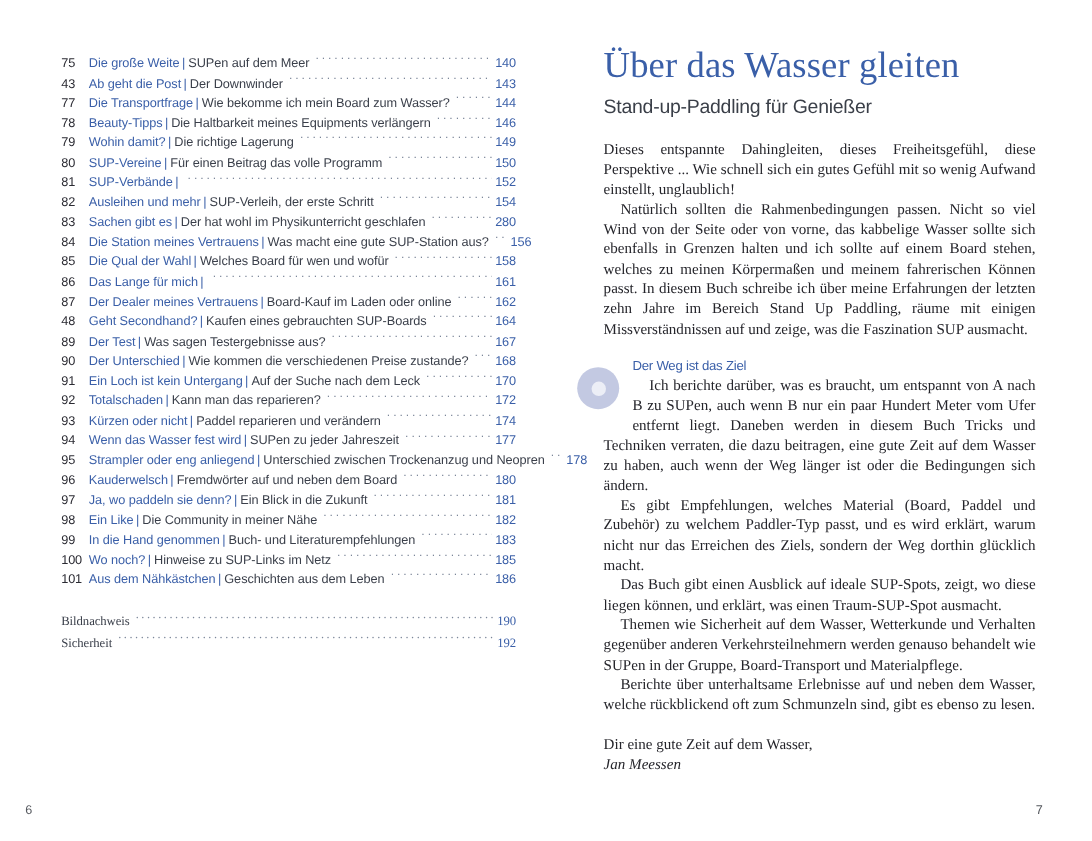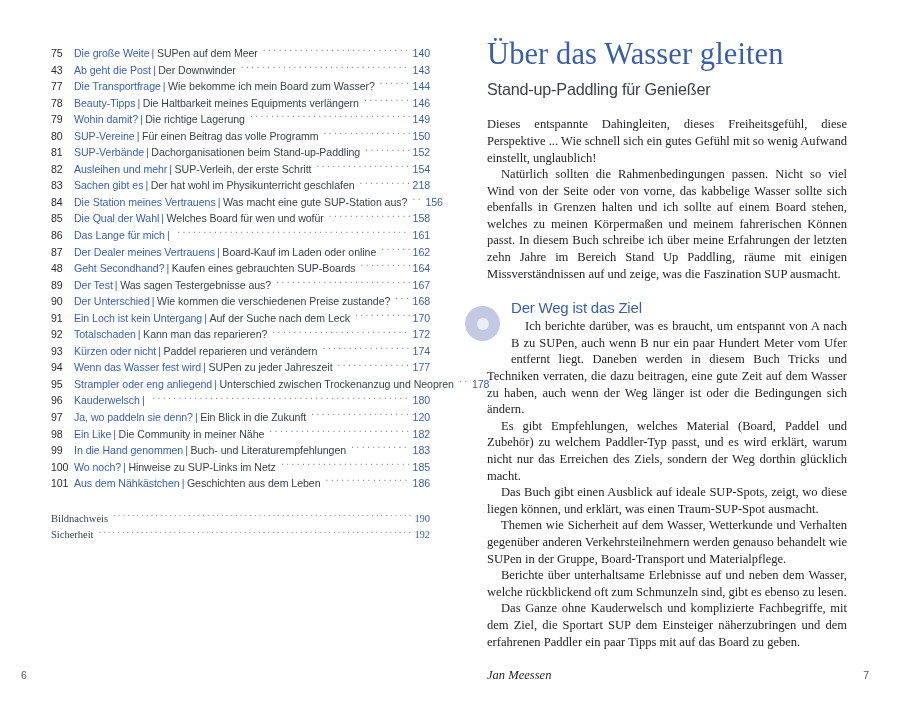--- a/index.html
+++ b/index.html
@@ -104,21 +104,21 @@
 
   
   .page-right {
     position: relative;
     width: 455px;
     height: 701px;
     box-sizing: border-box;
   }
   .chapter {
     position: absolute;
-    left: 32px;
+    left: 48px;
     top: 38px;
     width: 360px;
   }
   .chapter-title {
     font-family: "Liberation Serif", serif;
     font-size: 30.5px;
     line-height: 1.06;
     color: #3a5fa8;
     font-weight: normal;
     margin: 0 0 10px 0;
@@ -161,21 +161,21 @@
   }
   .bullet-deco::after {
     content: "";
     width: 12px;
     height: 12px;
     border-radius: 50%;
     background: #eceef6;
   }
   .section-heading {
     font-family: "Liberation Sans", sans-serif;
-    font-size: 15px;
+    font-size: 11px;
     color: #3a5fa8;
     font-weight: normal;
     margin: 0 0 2px 24px;
     letter-spacing: -0.2px;
   }
   .wrap-shape {
     float: left;
     width: 24px;
     height: 34px;
   }
@@ -244,39 +244,38 @@
             <span class="toc-title">SUP-Vereine</span>
             <span class="toc-sep">|</span>
             <span class="toc-sub">Für einen Beitrag das volle Programm</span>
             <span class="toc-leader"></span>
             <span class="toc-page">150</span>
           </div>
           <div class="toc-row">
             <span class="toc-num">81</span>
             <span class="toc-title">SUP-Verbände</span>
             <span class="toc-sep">|</span>
-            <span class="toc-sub">Dachorganisationen beim Stand-up-Paddling</span>
             <span class="toc-leader"></span>
             <span class="toc-page">152</span>
           </div>
           <div class="toc-row">
             <span class="toc-num">82</span>
             <span class="toc-title">Ausleihen und mehr</span>
             <span class="toc-sep">|</span>
             <span class="toc-sub">SUP-Verleih, der erste Schritt</span>
             <span class="toc-leader"></span>
             <span class="toc-page">154</span>
           </div>
           <div class="toc-row">
             <span class="toc-num">83</span>
             <span class="toc-title">Sachen gibt es</span>
             <span class="toc-sep">|</span>
             <span class="toc-sub">Der hat wohl im Physikunterricht geschlafen</span>
             <span class="toc-leader"></span>
-            <span class="toc-page">218</span>
+            <span class="toc-page">280</span>
           </div>
           <div class="toc-row">
             <span class="toc-num">84</span>
             <span class="toc-title">Die Station meines Vertrauens</span>
             <span class="toc-sep">|</span>
             <span class="toc-sub">Was macht eine gute SUP-Station aus?</span>
             <span class="toc-leader"></span>
             <span class="toc-page">156</span>
           </div>
           <div class="toc-row">
@@ -363,30 +362,31 @@
             <span class="toc-title">Strampler oder eng anliegend</span>
             <span class="toc-sep">|</span>
             <span class="toc-sub">Unterschied zwischen Trockenanzug und Neopren</span>
             <span class="toc-leader"></span>
             <span class="toc-page">178</span>
           </div>
           <div class="toc-row">
             <span class="toc-num">96</span>
             <span class="toc-title">Kauderwelsch</span>
             <span class="toc-sep">|</span>
+            <span class="toc-sub">Fremdwörter auf und neben dem Board</span>
             <span class="toc-leader"></span>
             <span class="toc-page">180</span>
           </div>
           <div class="toc-row">
             <span class="toc-num">97</span>
             <span class="toc-title">Ja, wo paddeln sie denn?</span>
             <span class="toc-sep">|</span>
             <span class="toc-sub">Ein Blick in die Zukunft</span>
             <span class="toc-leader"></span>
-            <span class="toc-page">120</span>
+            <span class="toc-page">181</span>
           </div>
           <div class="toc-row">
             <span class="toc-num">98</span>
             <span class="toc-title">Ein Like</span>
             <span class="toc-sep">|</span>
             <span class="toc-sub">Die Community in meiner Nähe</span>
             <span class="toc-leader"></span>
             <span class="toc-page">182</span>
           </div>
           <div class="toc-row">
@@ -454,24 +454,24 @@
         </p>
 
         <p class="body-p indent">Es gibt Empfehlungen, welches Material (Board, Paddel und Zubehör) zu welchem Paddler-Typ passt, und es wird erklärt, warum nicht nur das Erreichen des Ziels, sondern der Weg dorthin glücklich macht.</p>
 
         <p class="body-p indent">Das Buch gibt einen Ausblick auf ideale SUP-Spots, zeigt, wo diese liegen können, und erklärt, was einen Traum-SUP-Spot ausmacht.</p>
 
         <p class="body-p indent">Themen wie Sicherheit auf dem Wasser, Wetterkunde und Verhalten gegenüber anderen Verkehrsteilnehmern werden genauso behandelt wie SUPen in der Gruppe, Board-Transport und Materialpflege.</p>
 
         <p class="body-p indent">Berichte über unterhaltsame Erlebnisse auf und neben dem Wasser, welche rückblickend oft zum Schmunzeln sind, gibt es ebenso zu lesen.</p>
 
-        <p class="body-p indent">Das Ganze ohne Kauderwelsch und komplizierte Fachbegriffe, mit dem Ziel, die Sportart SUP dem Einsteiger näherzubringen und dem erfahrenen Paddler ein paar Tipps mit auf das Board zu geben.</p>
       </div>
 
       <div class="sign-block">
+        <div>Dir eine gute Zeit auf dem Wasser,</div>
         <div class="sign-name">Jan Meessen</div>
       </div>
 
     </div>
 
     <div class="folio folio-right">7</div>
   </div>
 
 </div>
 

